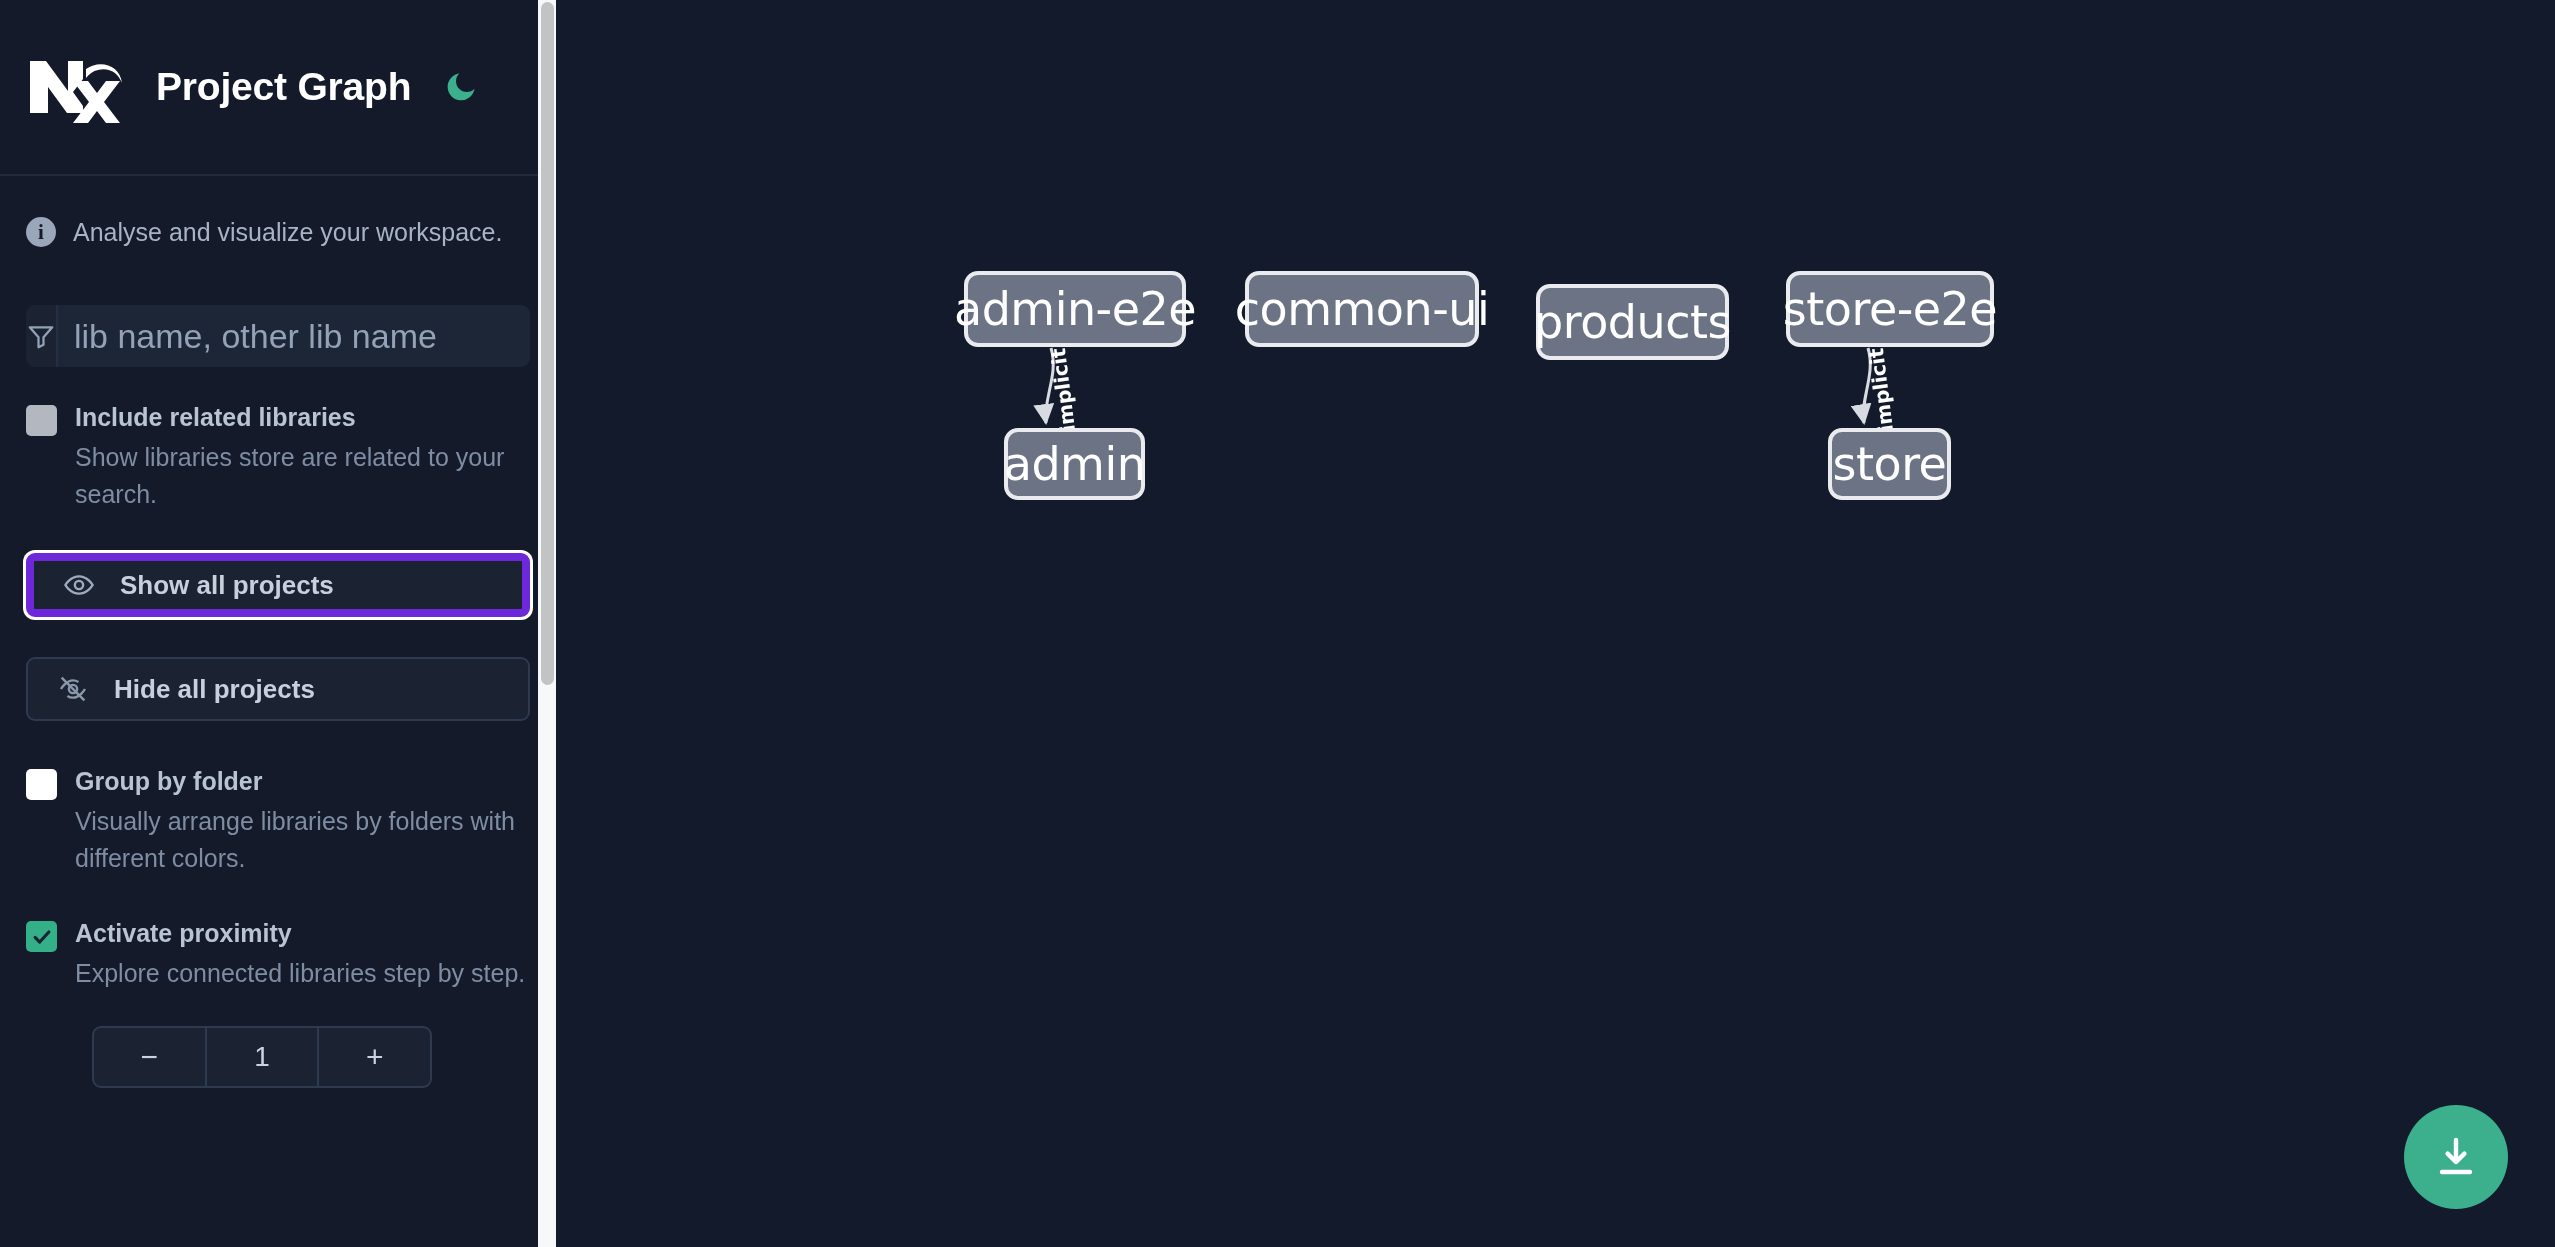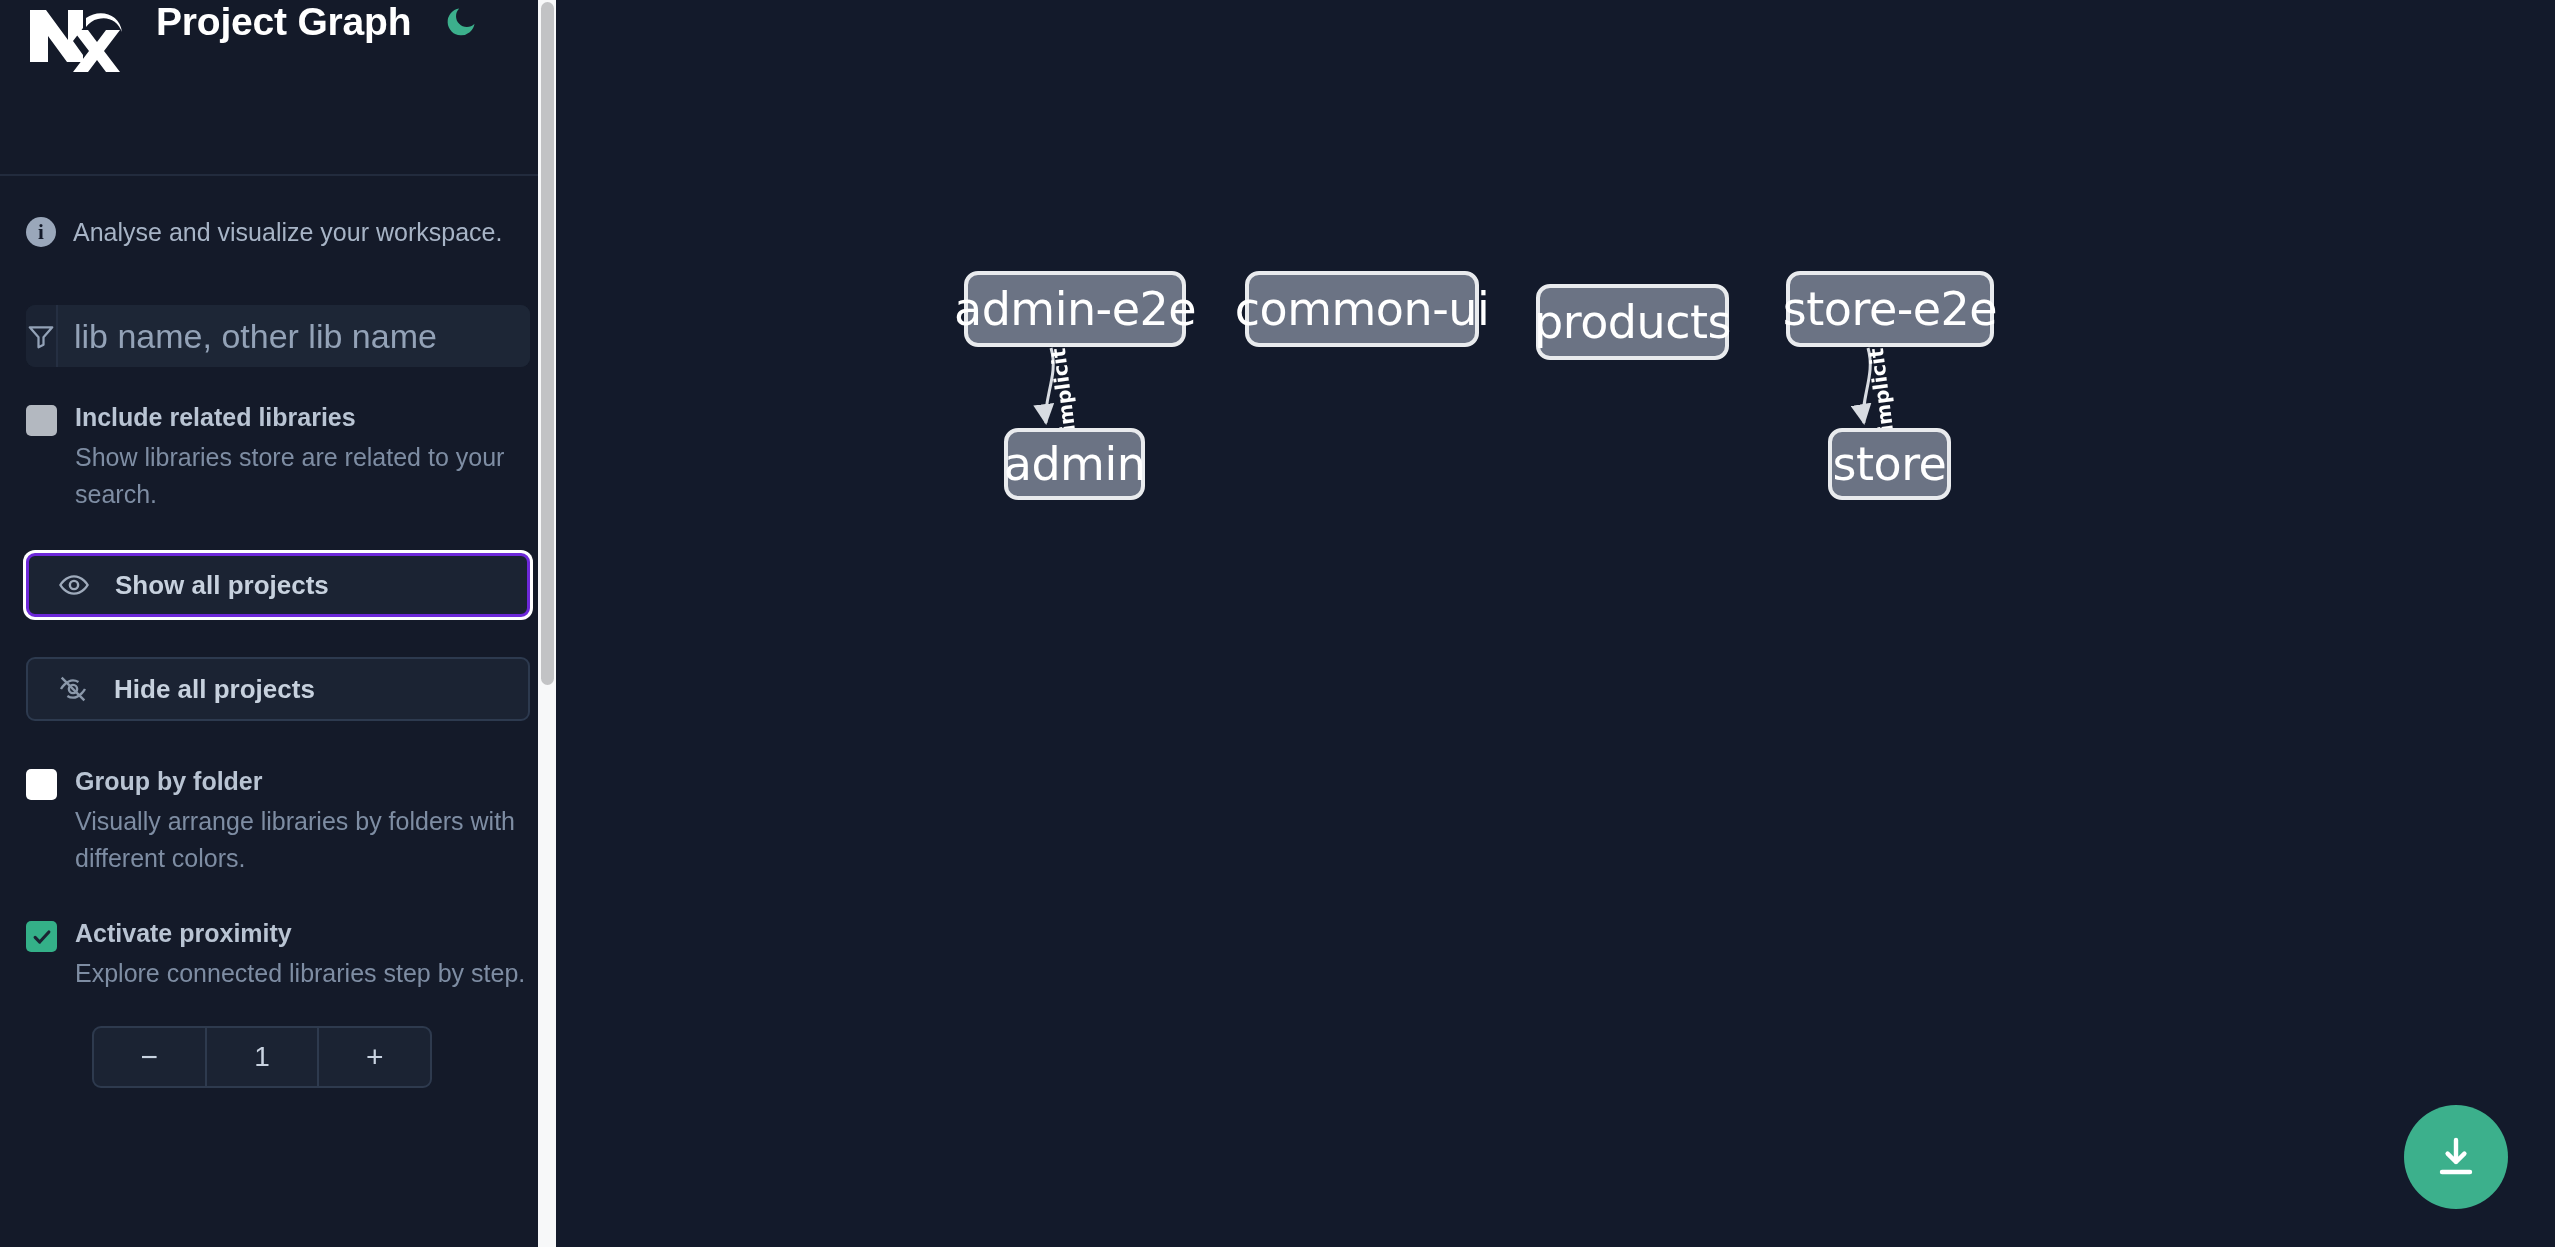--- a/index.html
+++ b/index.html
@@ -21,20 +21,21 @@
     position: relative;
     width: 556px;
     height: 1247px;
     background: #141a29;
     flex: 0 0 556px;
     overflow: hidden;
   }
   .sb-header {
     height: 176px;
     display: flex;
+    align-items: center;
     padding-left: 26px;
     border-bottom: 2px solid #222b3d;
   }
   .nx-logo {
     width: 96px; height: 72px;
     flex: 0 0 96px;
     margin-right: 34px;
   }
   .app-title {
     font-size: 39px;
@@ -146,21 +147,21 @@
     padding-left: 26px;
     border-radius: 9px;
     background: #1b2333;
     border: 2px solid #2d3a4f;
     cursor: pointer;
     color: #c7d1de;
     font-size: 26px;
     font-weight: 700;
   }
   .btn.focused {
-    border: 3px solid #6d28d9;
+    border: 8px solid #6d28d9;
     box-shadow: 0 0 0 3px #ffffff;
   }
   .btn .bicon { width: 38px; height: 38px; flex: 0 0 38px; display:flex; align-items:center; justify-content:center;}
 
   .stepper {
     margin-top: 34px;
     margin-left: 66px;
     width: 340px;
     height: 62px;
     display: flex;

